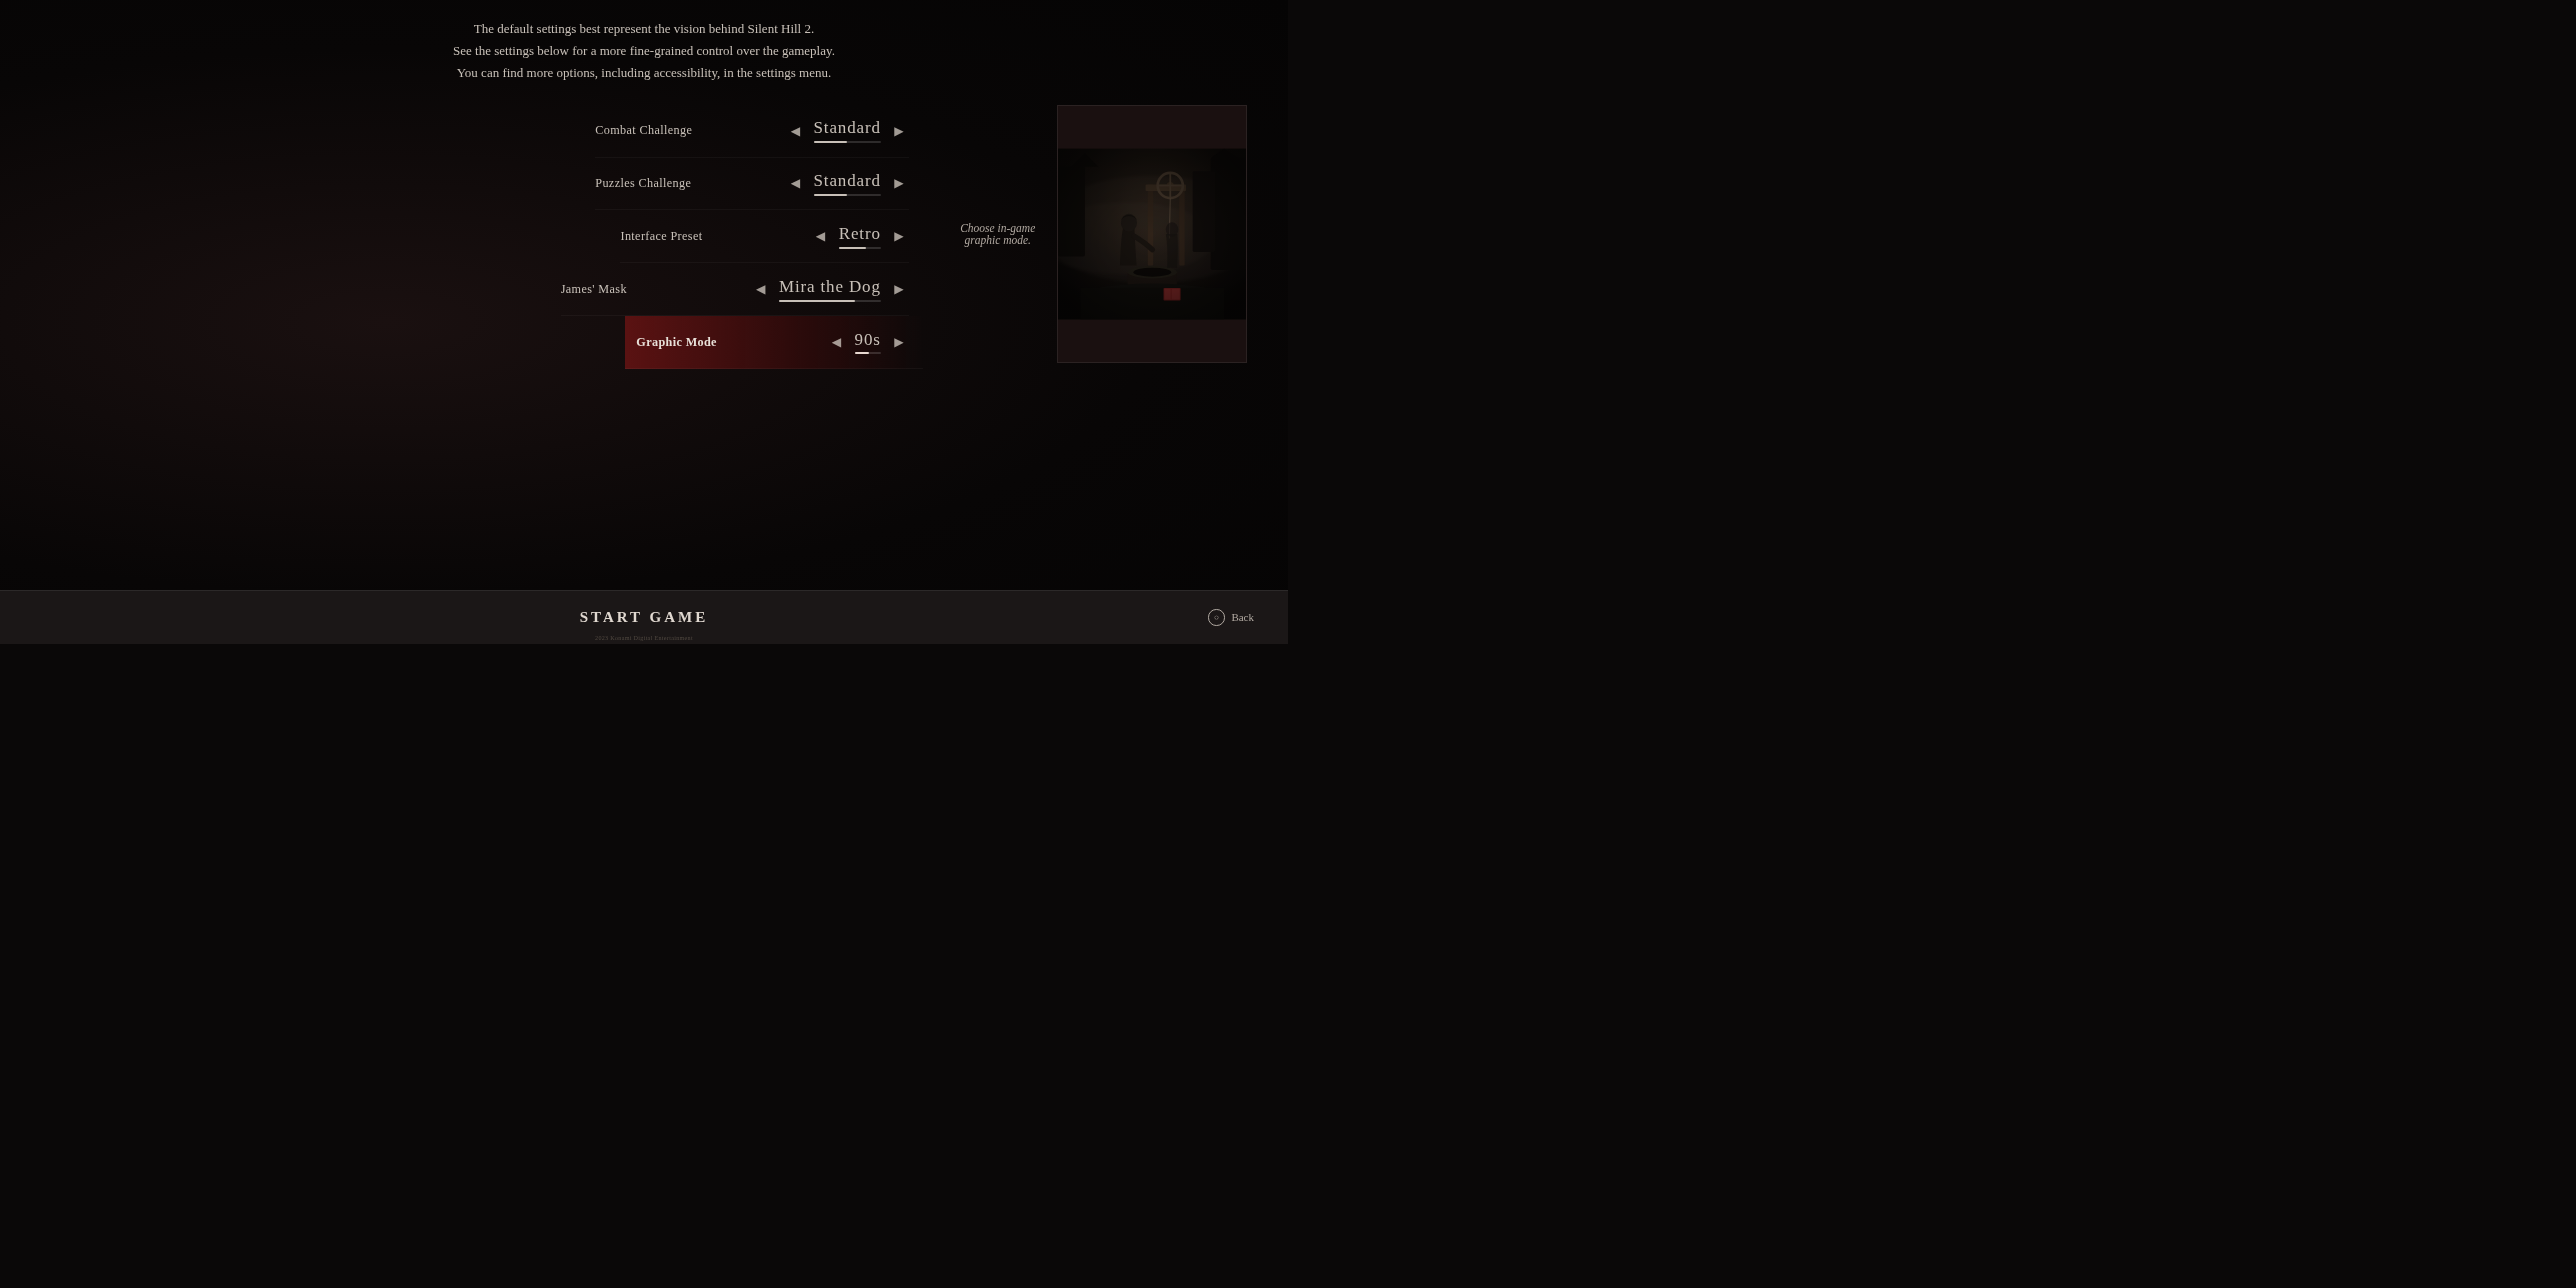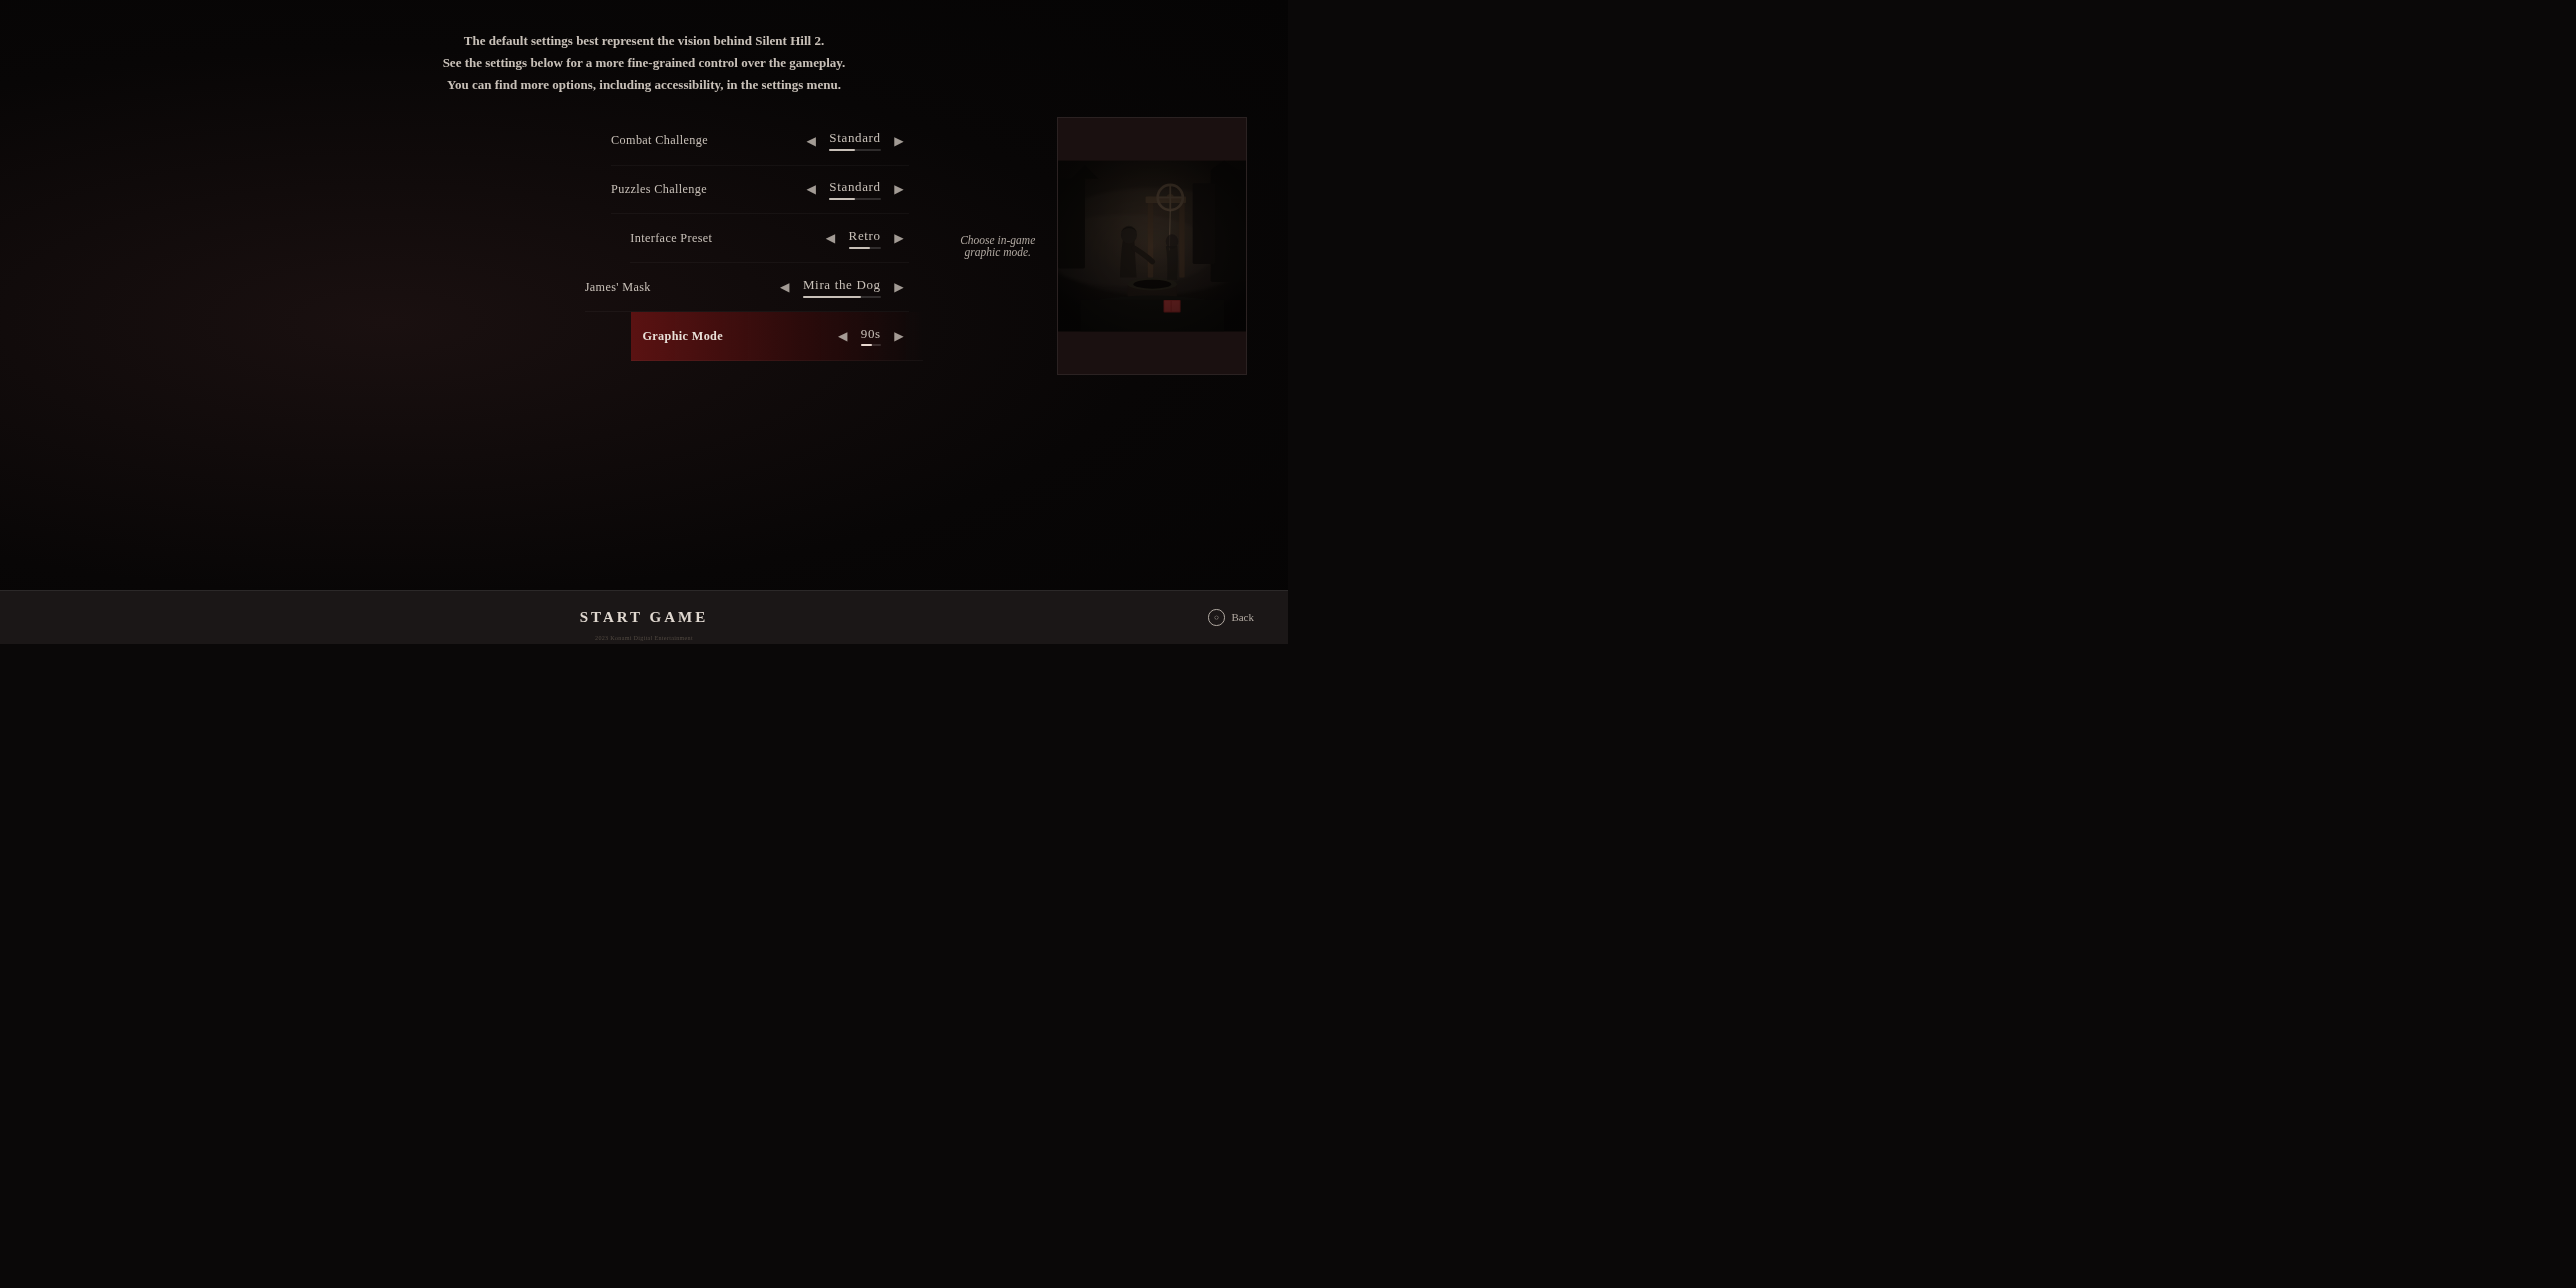--- a/index.html
+++ b/index.html
@@ -27,27 +27,26 @@
       z-index: 1;
       width: 100%;
       height: 100%;
       display: flex;
       flex-direction: column;
       align-items: center;
     }
 
     
     .header-text {
-      margin-top: 30px;
+      margin-top: 18px;
       text-align: center;
       color: #c8c0b8;
       font-size: 13px;
       line-height: 1.7;
       max-width: 610px;
-      font-weight: bold;
     }
 
     
     .main-layout {
       display: flex;
       width: 100%;
       flex: 1;
       padding: 0 27px;
       gap: 0;
       align-items: flex-start;
@@ -113,21 +112,21 @@
 
     .value-container {
       flex: 1;
       display: flex;
       flex-direction: column;
       align-items: center;
       gap: 2.7px;
     }
 
     .value-text {
-      font-size: 13px;
+      font-size: 17px;
       color: #c8c0b8;
       letter-spacing: 0.05em;
       text-align: center;
     }
 
     .slider-track {
       width: 100%;
       height: 2px;
       background: rgba(255,255,255,0.15);
       border-radius: 1.4px;

